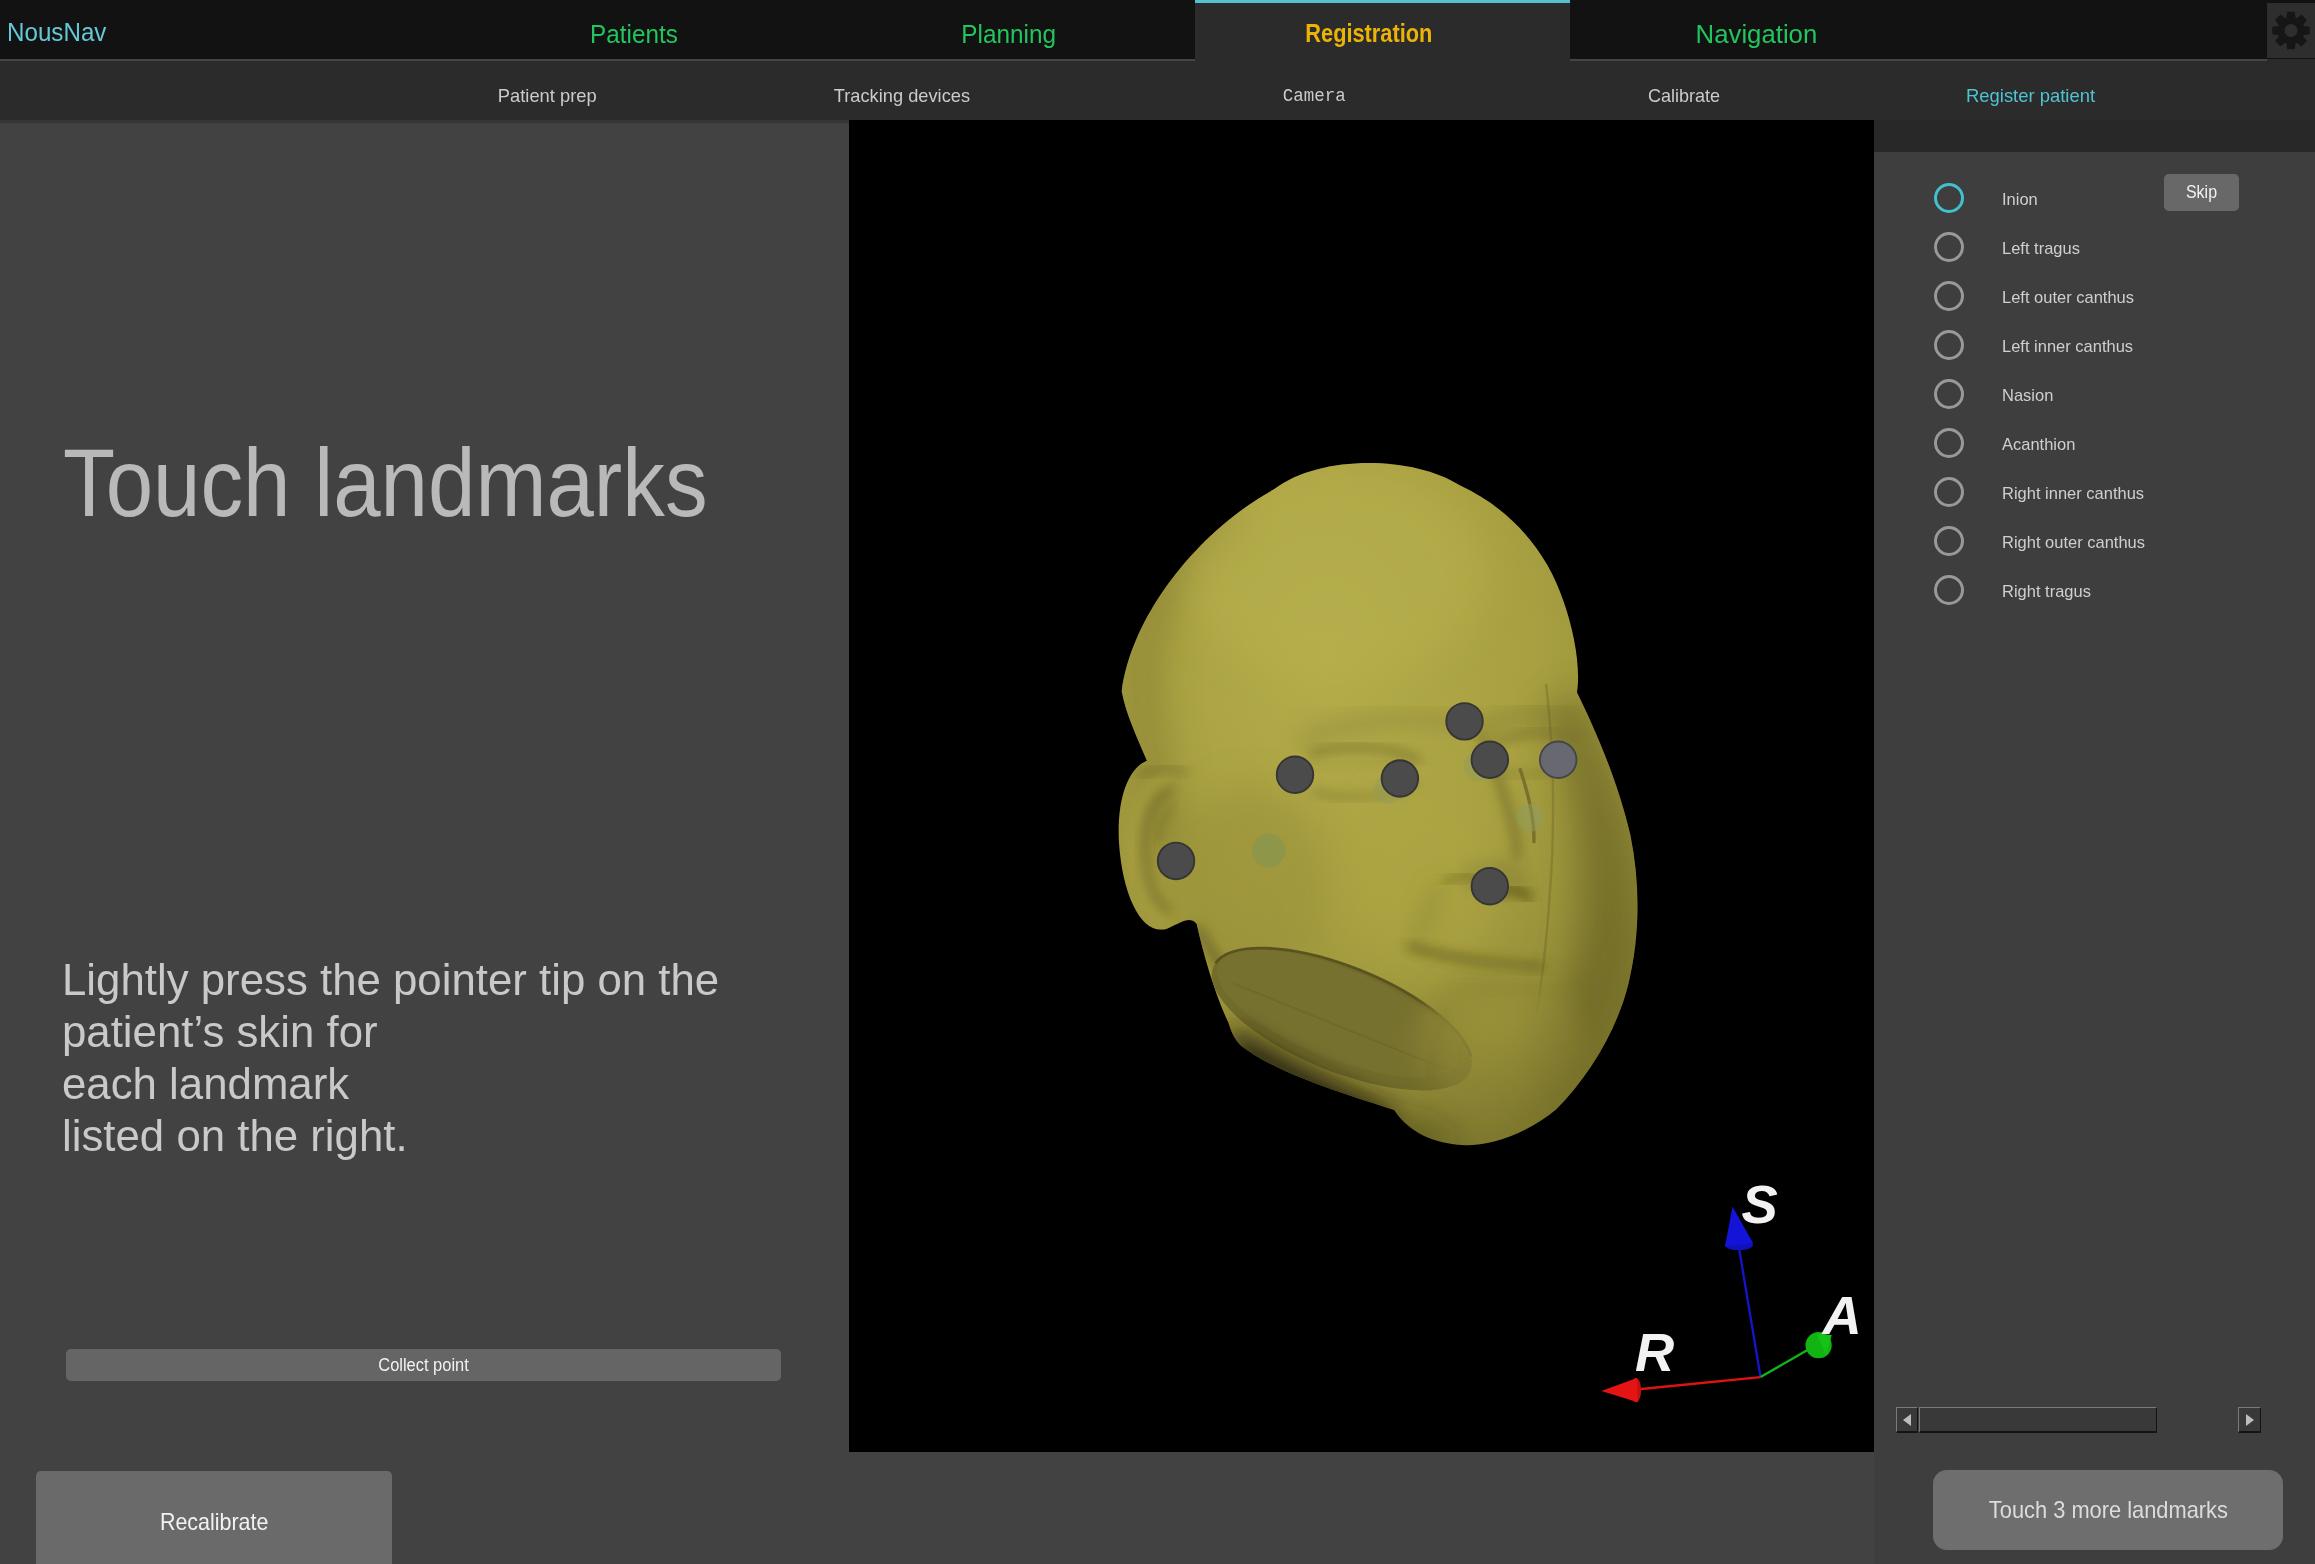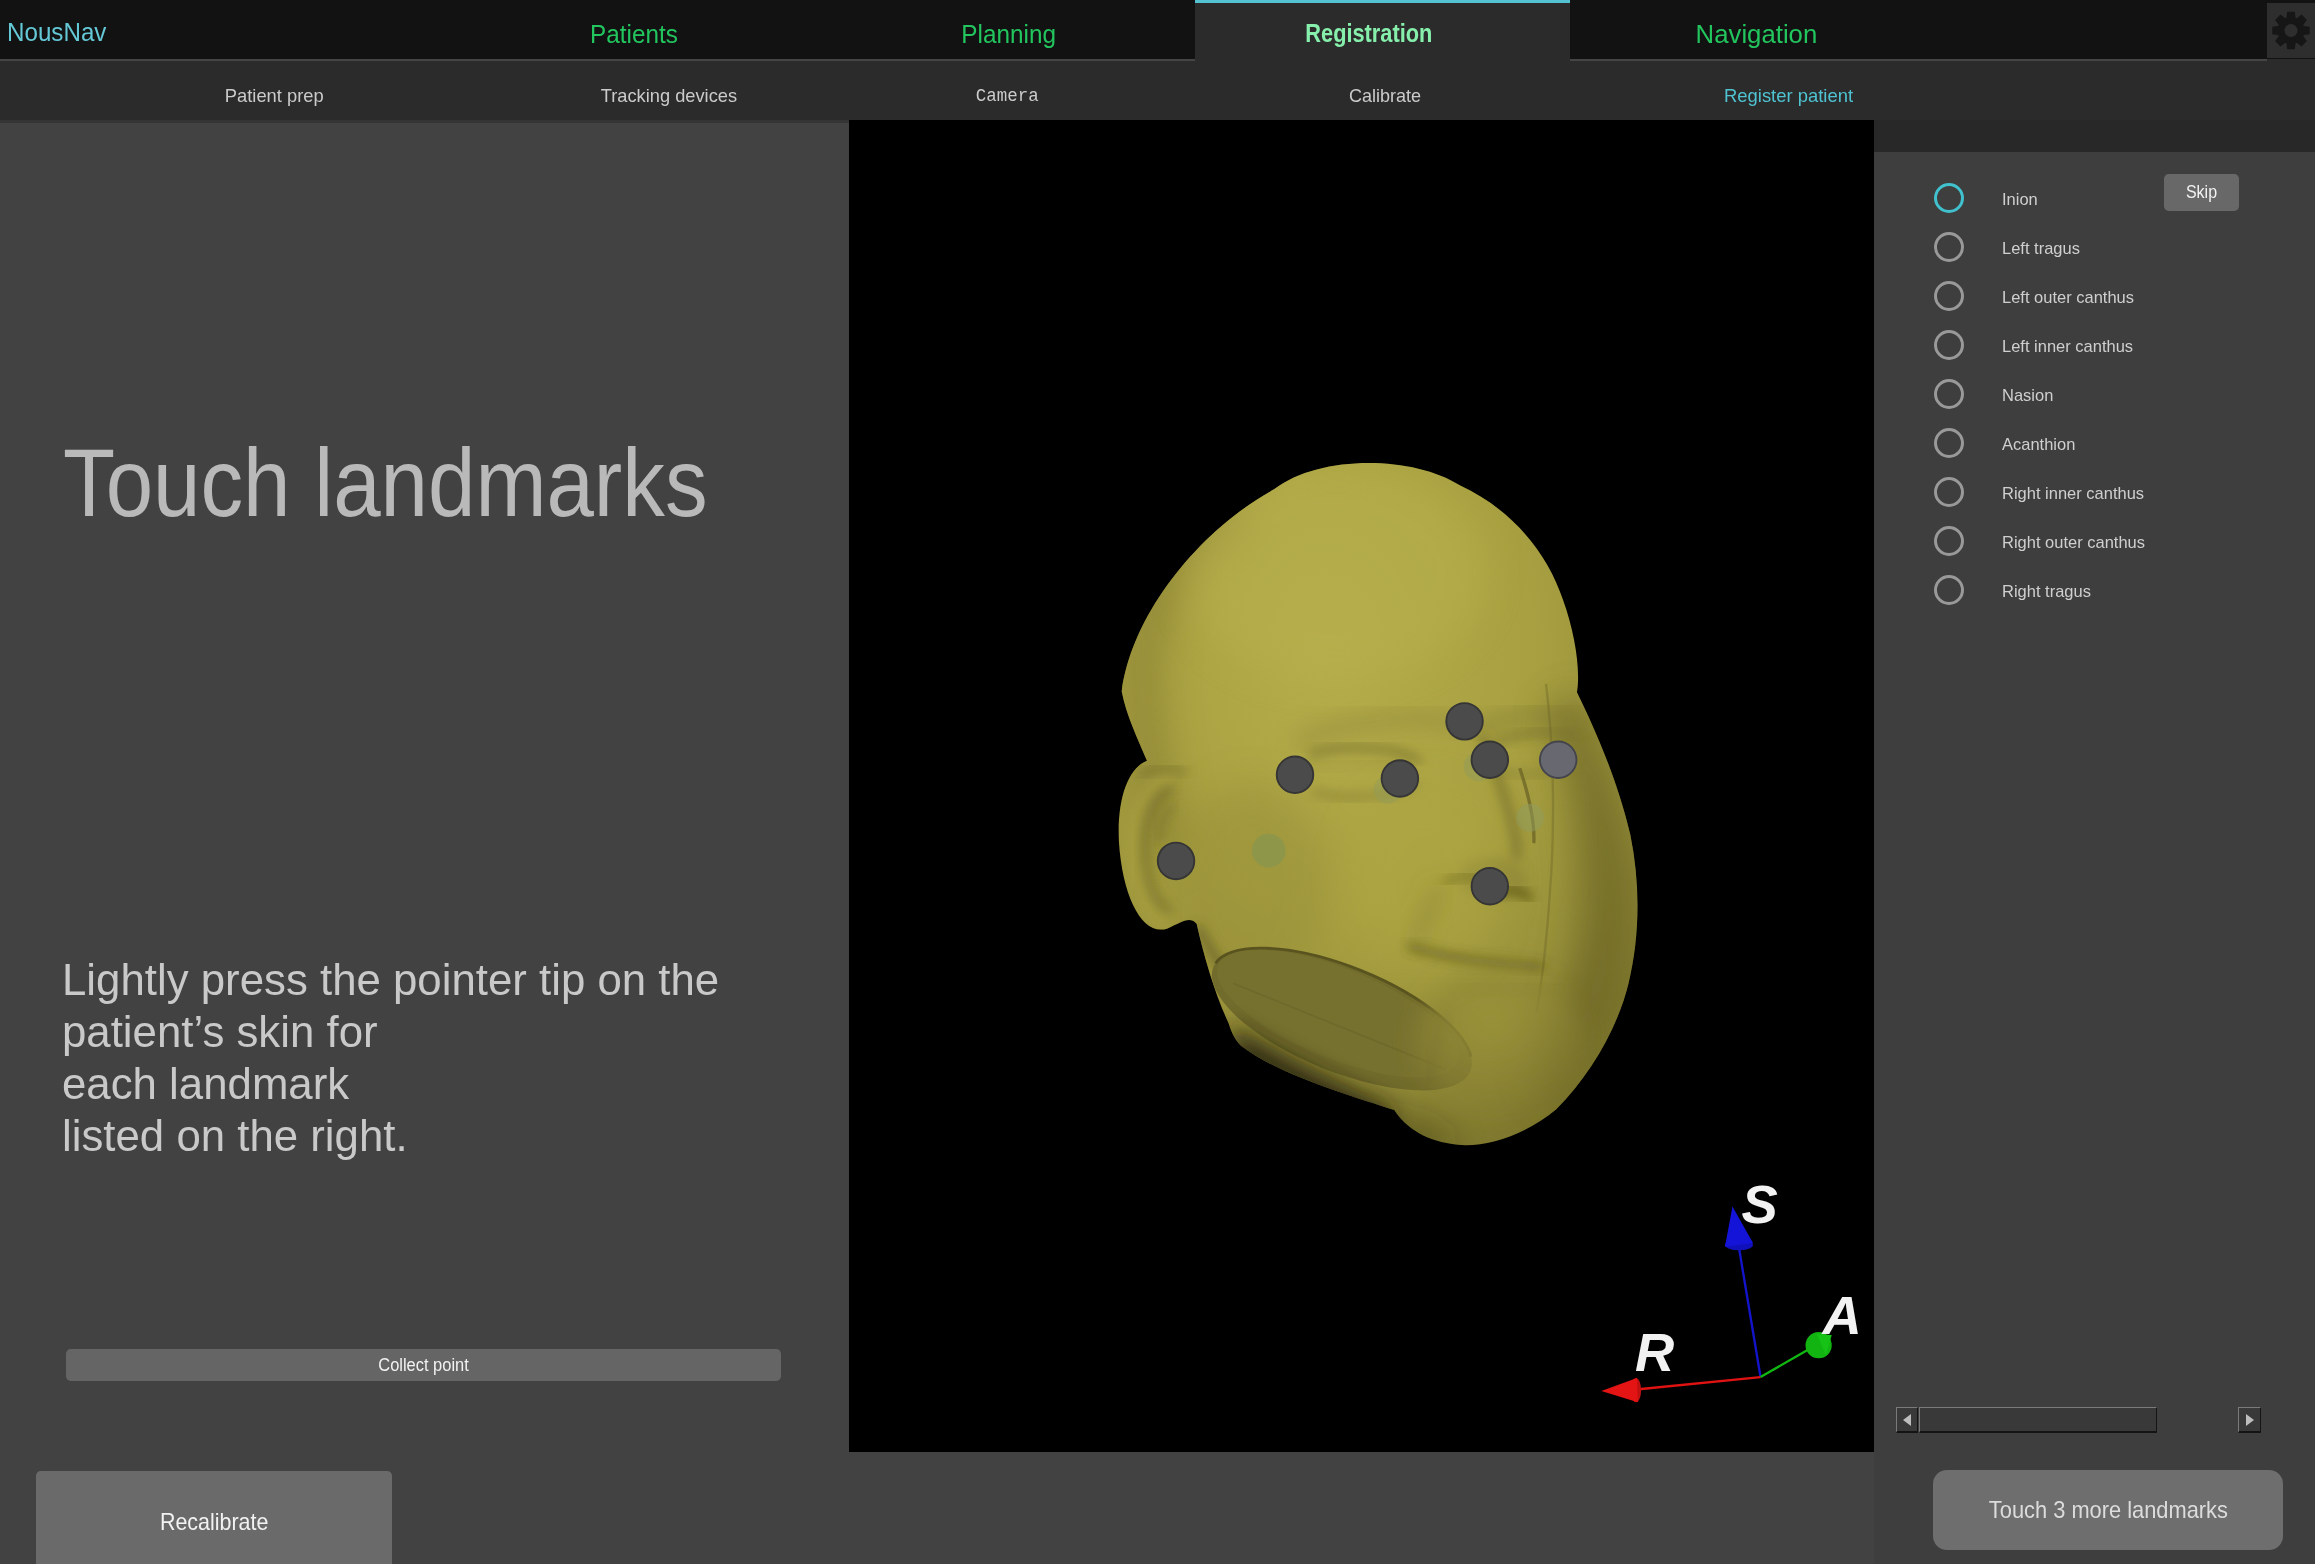--- a/index.html
+++ b/index.html
@@ -7,27 +7,27 @@
     font-family:"Liberation Sans", sans-serif; }
   .abs { position:absolute; }
   #topbar { left:0; top:0; width:2315px; height:59px; background:#121212; }
   .tab { top:4.7px; height:59px; color:#22c55e; font-size:26px; display:flex;
     align-items:center; justify-content:center; }
   .tab span { display:inline-block; }
   #tab-reg { left:1195px; top:0; width:375px; height:121px; background:#2b2b2b;
     border-top:3.7px solid #54c2d1; }
   #tab-reg .lbl { position:absolute; left:-14px; top:0.9px; width:375px; height:59px;
     display:flex; align-items:center; justify-content:center;
-    color:#86efac; font-weight:bold; font-size:26px; }
+    color:#eab308; font-weight:bold; font-size:26px; }
   #gear { left:2267px; top:2.8px; width:48px; height:55px; background:#2e2e2e; }
   #subbar { left:0; top:59px; width:2315px; height:61px; background:#2b2b2b;
     border-top:2.8px solid #454545; }
   #subbar-noline { left:1195px; top:59px; width:375px; height:2.8px; background:#2b2b2b; }
   .stab { top:67px; height:58px; color:#cbcbcb; font-size:19px; display:flex;
-    align-items:center; justify-content:flex-start; }
+    align-items:center; justify-content:flex-end; }
   .stab span { display:inline-block; }
   #leftline { left:0; top:120px; width:849px; height:2.8px; background:#353535; }
   #rightpanel { left:1874px; top:152px; width:441px; height:1413px; background:#3e3e3e; }
   #viewport { left:849px; top:120px; width:1025px; height:1332px; background:#000; }
   #rightstrip { left:1874px; top:120px; width:441px; height:32px; background:#282828; }
   h1 { position:absolute; left:63px; top:428px; font-size:97px; line-height:109px;
     font-weight:normal; color:#b9b9b9; white-space:nowrap;
     transform:scaleX(0.879); transform-origin:0 0; }
   #para { position:absolute; left:62px; top:954px; font-size:45px; line-height:52px;
     color:#c9c9c9; transform:scaleX(0.973); transform-origin:0 0; white-space:nowrap; }

